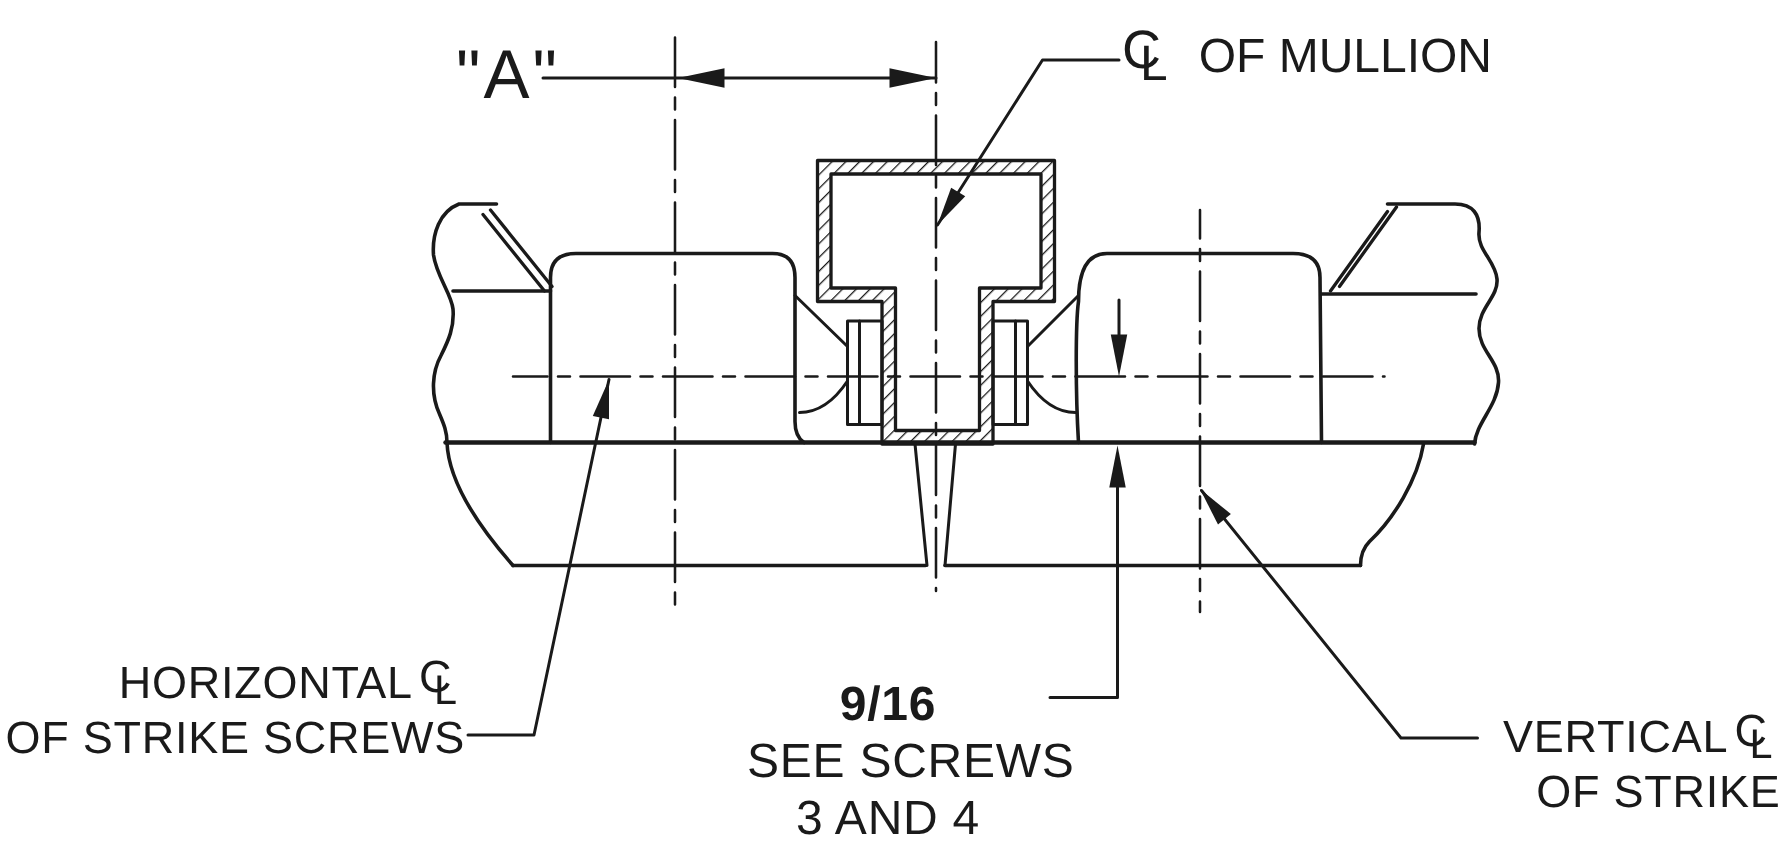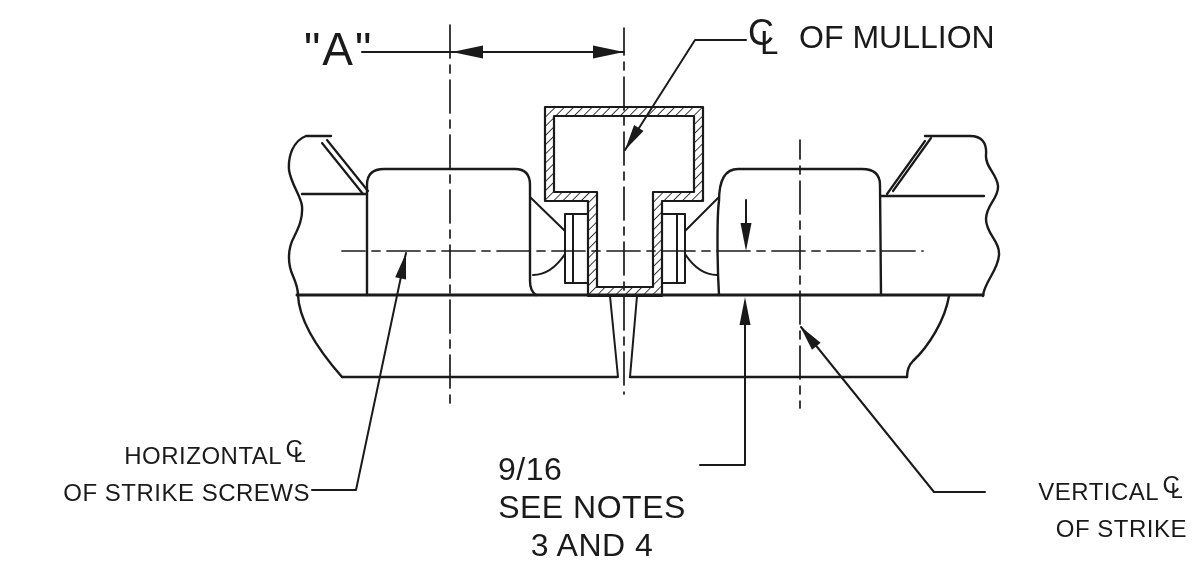--- a/index.html
+++ b/index.html
@@ -9,23 +9,23 @@
     background:#ffffff;
     font-family:"Liberation Sans", sans-serif;
     color:#1a1a1a;
     overflow:hidden;
   }
   .stage svg{position:absolute;left:0;top:0;}
   .lbl{position:absolute;white-space:nowrap;color:#1a1a1a;}
   .lbl .line{line-height:37px;}
   .dim-a{font-size:46px;letter-spacing:2px;line-height:1;}
   .mullion-lbl{display:flex;align-items:flex-start;font-size:32px;}
-  .blk-right{text-align:right;font-size:24px;letter-spacing:.5px;}
+  .blk-right{text-align:right;font-size:30px;letter-spacing:.5px;}
   .blk-916{font-size:32px;letter-spacing:.5px;}
-  .blk-916 .r{text-align:left;line-height:38px;}
+  .blk-916 .r{text-align:center;line-height:38px;font-weight:bold;}
   .blk-916 .c{text-align:center;line-height:38px;}
   
   .cl{position:relative;display:inline-block;width:1.02em;height:1.05em;margin-left:.14em;vertical-align:top;}
   .cl .cc{position:absolute;left:0;top:0;line-height:1;}
   .cl .ll{position:absolute;left:.36em;top:.33em;line-height:1;font-size:.92em;}
   .cl-lead{margin-left:0;margin-right:.40em;font-size:36px;width:1.02em;height:1.1em;}
 </style>
 </head>
 <body>
 
@@ -132,21 +132,21 @@
 
   <div class="lbl blk-right" style="left:0px;top:437px;width:310px;">
     <div class="line">
       <span>HORIZONTAL</span><span class="cl"><span class="cc">C</span><span class="ll">L</span></span>
     </div>
     <div class="line">OF STRIKE SCREWS</div>
   </div>
 
   <div class="lbl blk-916" style="left:498px;top:450px;width:188px;">
     <div class="r">9/16</div>
-    <div class="c">SEE NOTES</div>
+    <div class="c">SEE SCREWS</div>
     <div class="c">3 AND 4</div>
   </div>
 
   <div class="lbl blk-right" style="left:897px;top:473px;width:290px;">
     <div class="line">
       <span>VERTICAL</span><span class="cl"><span class="cc">C</span><span class="ll">L</span></span>
     </div>
     <div class="line">OF STRIKE</div>
   </div>
 

